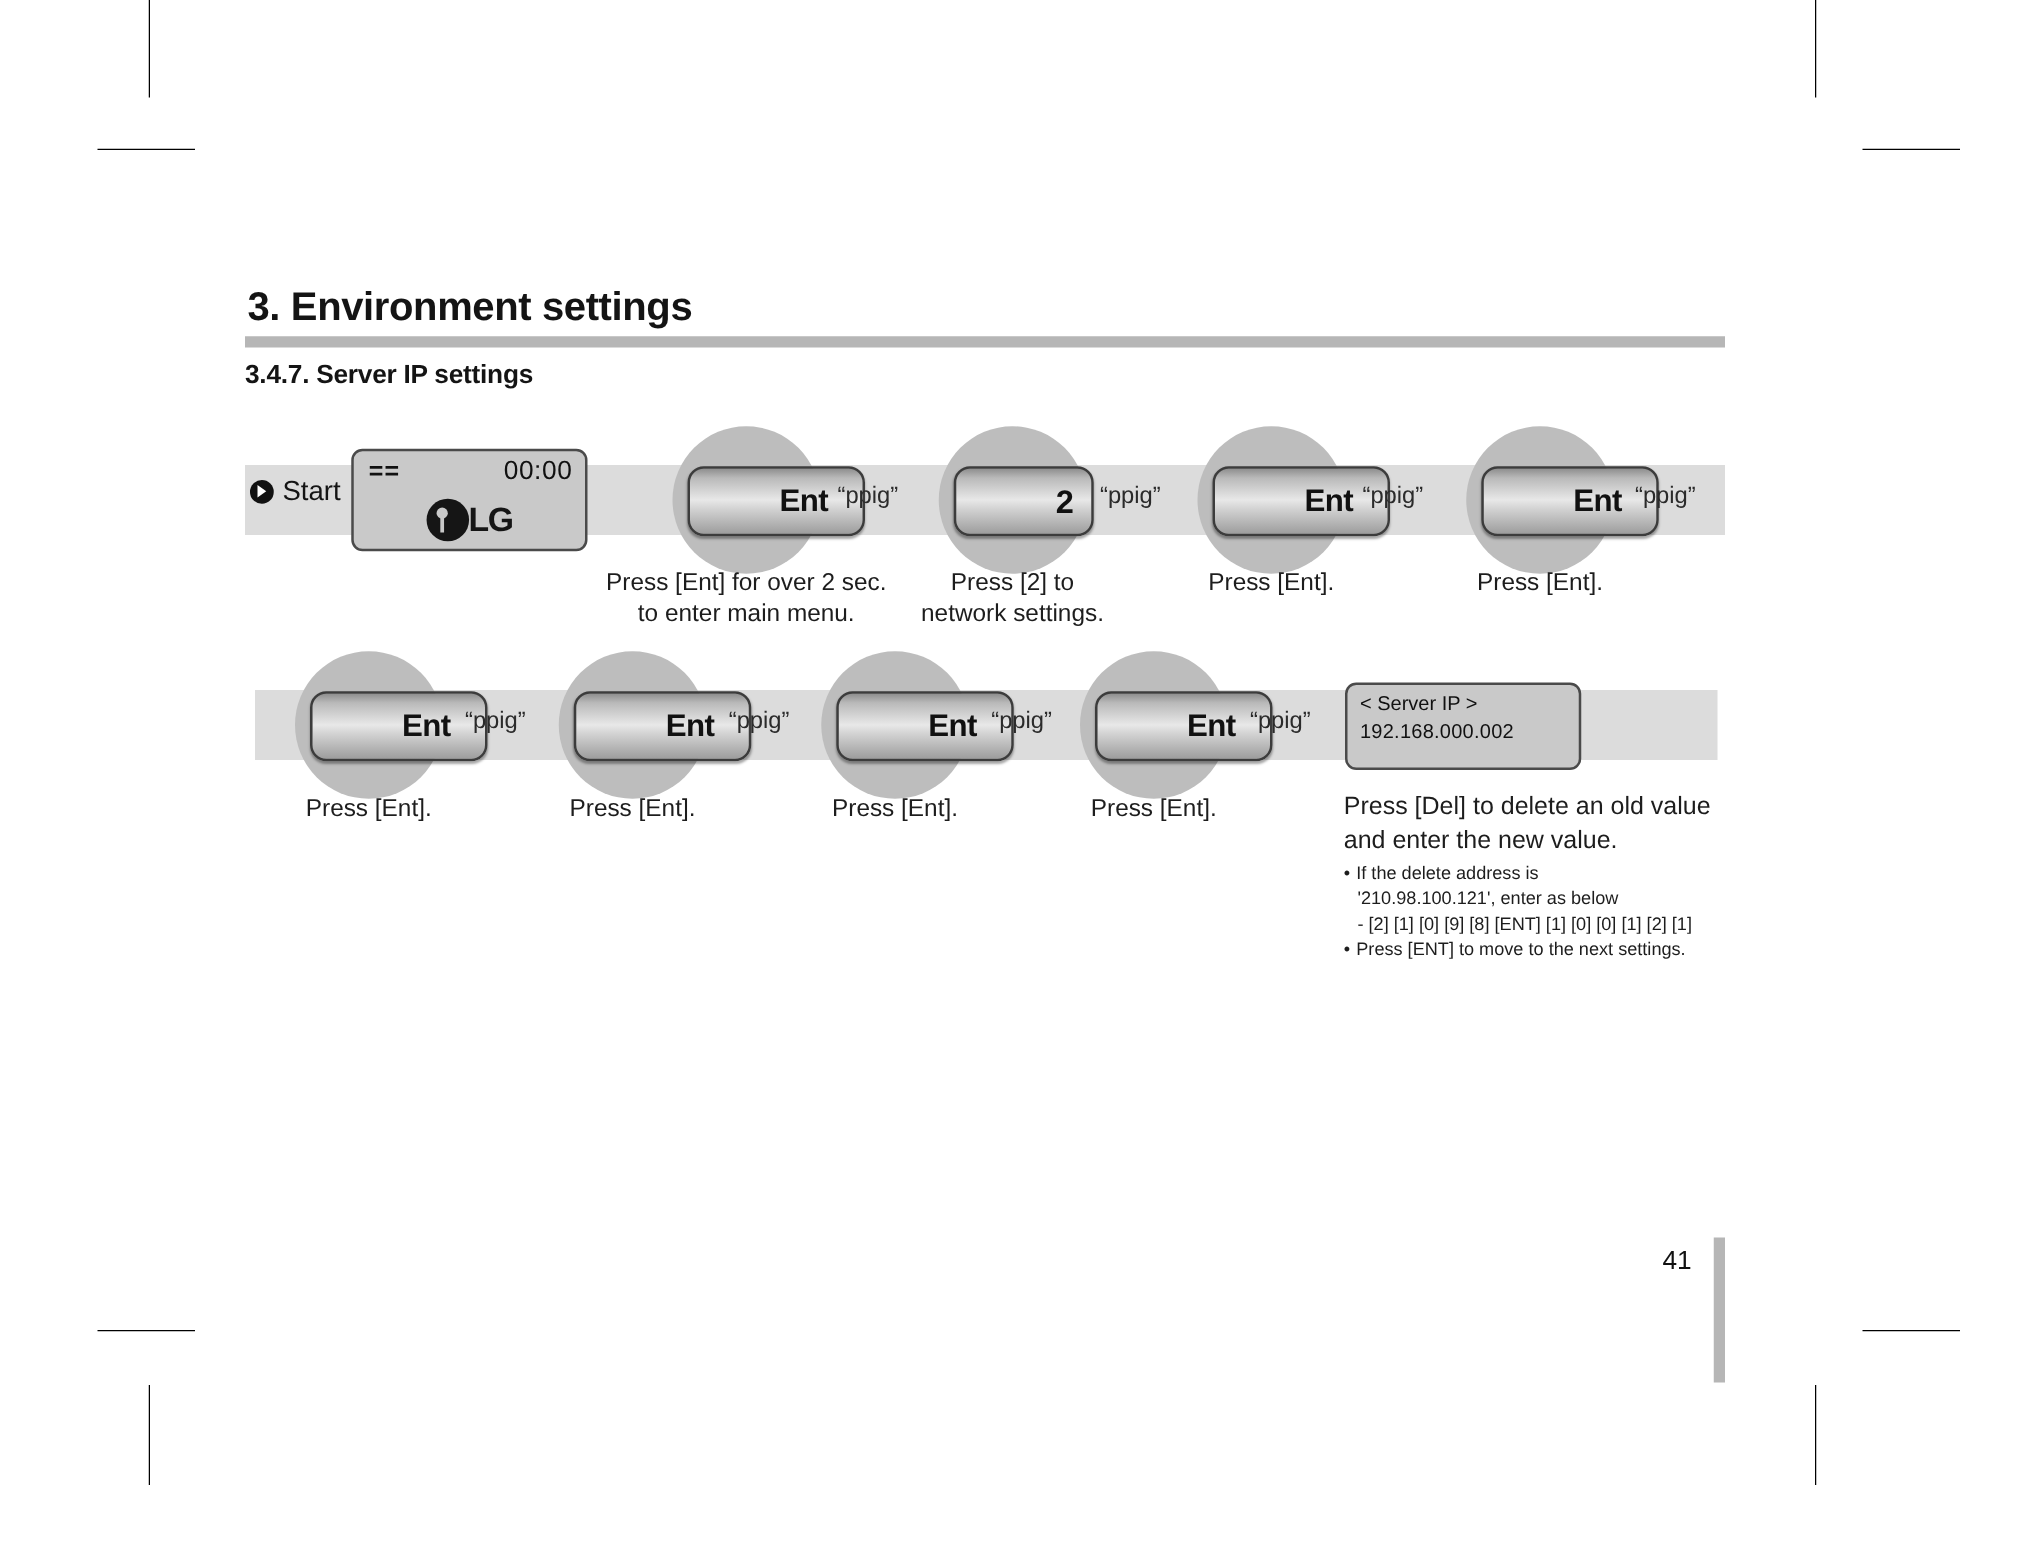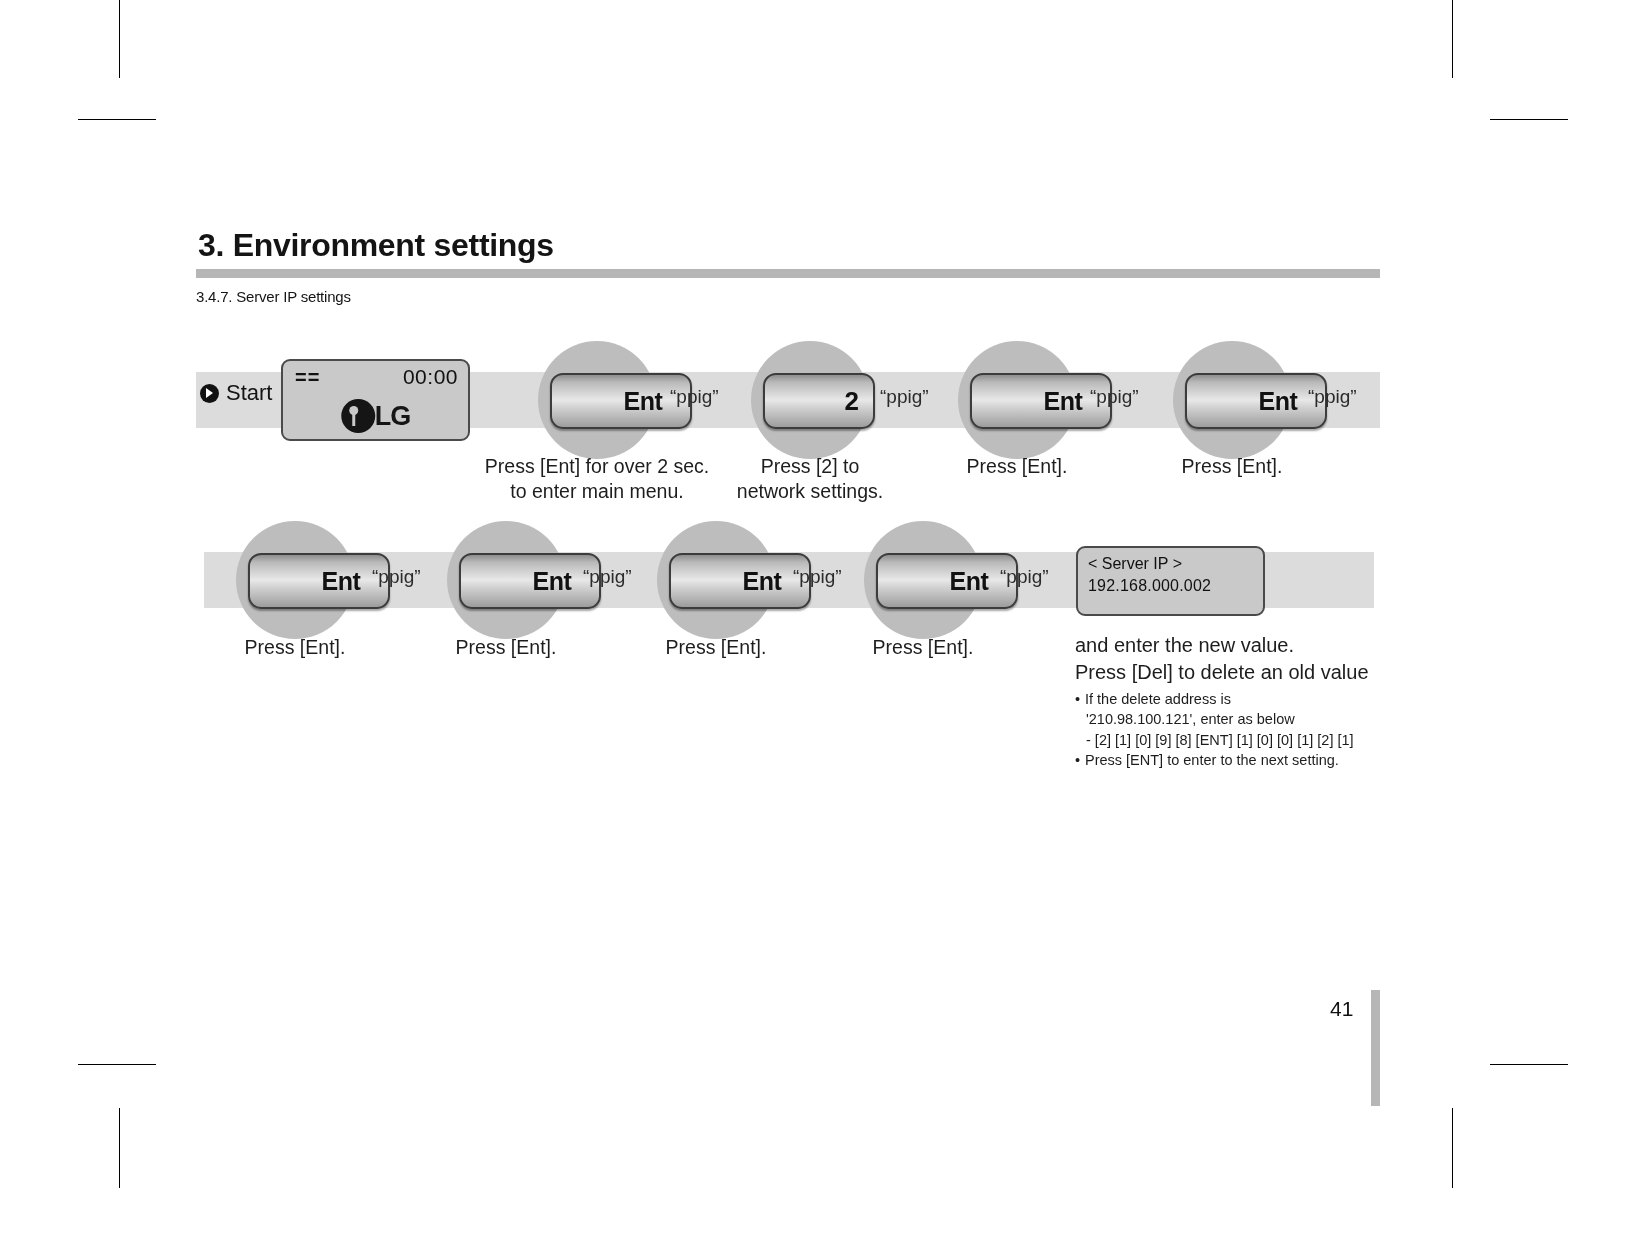--- a/index.html
+++ b/index.html
@@ -21,21 +21,21 @@
 
   
   .h1-wrap{position:absolute;left:196px;top:216px;width:1184px;}
   .h1{
     font-size:32px;font-weight:bold;letter-spacing:-0.3px;
     color:#141414;line-height:1.1;margin:12px 0 6px 2px;
   }
   .h1-rule{height:9px;background:#b6b6b6;width:1184px;}
   .h2{
     position:absolute;left:196px;top:288px;
-    font-size:15px;font-weight:normal;color:#141414;letter-spacing:-0.2px;
+    font-size:21px;font-weight:bold;color:#141414;letter-spacing:-0.2px;
   }
 
   
   .row{position:absolute;height:56px;background:#dcdcdc;}
   #row1{left:196px;top:372px;width:1184px;}
   #row2{left:204px;top:552px;width:1170px;}
 
   
   .circle{
     position:absolute;border-radius:50%;
@@ -206,30 +206,30 @@
     <div>Press [Ent].</div>
   </div>
   <div class="ppig" style="left:1000px;top:566px;">“ppig”</div>
 
   <div class="lcd" id="lcd-ip">
     <span class="ip-l1">&lt; Server IP &gt;</span>
     <span class="ip-l2">192.168.000.002</span>
   </div>
 
   <div class="note">
+    <p class="note-title">Press [Del] to delete an old value</p>
     <p class="note-title">and enter the new value.</p>
-    <p class="note-title">Press [Del] to delete an old value</p>
     <ul class="note-bullets">
       <li>
         <span class="bdot">•</span><span>If the delete address is</span>
         <span class="sub">'210.98.100.121', enter as below</span>
         <span class="sub">- [2] [1] [0] [9] [8] [ENT] [1] [0] [0] [1] [2] [1]</span>
       </li>
       <li>
-        <span class="bdot">•</span><span>Press [ENT] to enter to the next setting.</span>
+        <span class="bdot">•</span><span>Press [ENT] to move to the next settings.</span>
       </li>
     </ul>
   </div>
 
   <div class="pageno">41</div>
   <div class="pagebar"></div>
 
 </div>
 
 </body></html>

